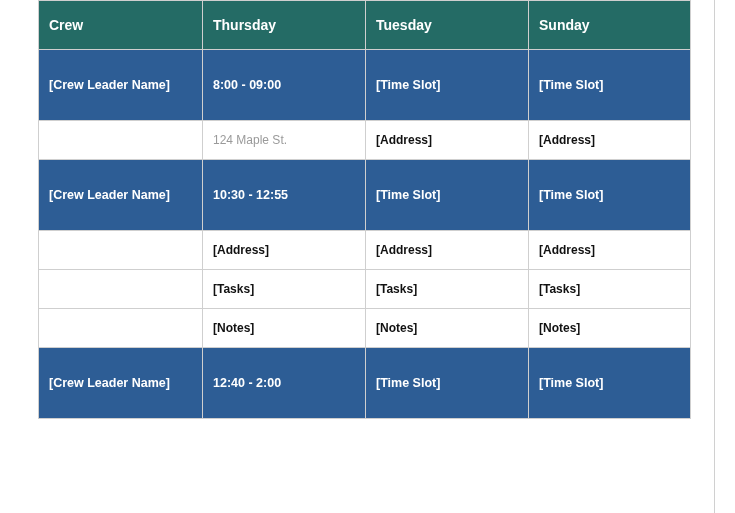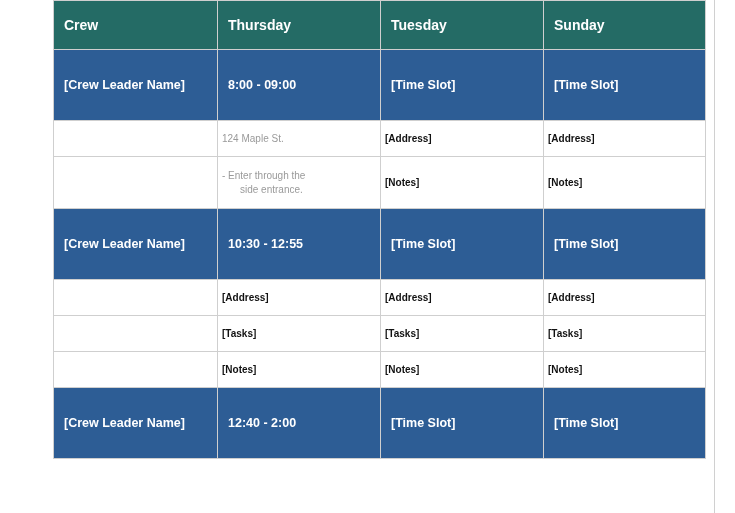--- a/index.html
+++ b/index.html
@@ -24,32 +24,31 @@
     left: 714px;
     top: 0;
     width: 1px;
     height: 513px;
     background: #d0d0d0;
   }
   table {
     border-collapse: collapse;
     width: 652px;
     table-layout: fixed;
-    margin-left: 15px;
   }
   col.c1 { width: 164px; }
   col.c2 { width: 163px; }
   col.c3 { width: 163px; }
   col.c4 { width: 162px; }
   th, td {
     border: 1px solid #cfcfcf;
-    padding: 12px 4px;
+    padding: 12px 10px;
     vertical-align: middle;
     text-align: left;
-    font-size: 10px;
+    font-size: 12px;
   }
   th {
     background: #246b65;
     color: #fff;
     font-weight: 700;
     font-size: 14px;
     padding: 16px 10px;
   }
   tr.slot td {
     background: #2d5d95;
@@ -99,29 +98,20 @@
       <td>8:00 - 09:00</td>
       <td>[Time Slot]</td>
       <td>[Time Slot]</td>
     </tr>
     <tr class="detail">
       <td class="c1"></td>
       <td><span class="faded">124 Maple St.</span></td>
       <td>[Address]</td>
       <td>[Address]</td>
     </tr>
-    <tr class="detail">
-      <td class="c1"></td>
-      <td>
-        <span class="faded bullet-line">- Enter through the</span>
-        <span class="faded bullet-line" style="padding-left:18px;text-indent:0">side entrance.</span>
-      </td>
-      <td>[Notes]</td>
-      <td>[Notes]</td>
-    </tr>
 
     <tr class="slot">
       <td>[Crew Leader Name]</td>
       <td>10:30 - 12:55</td>
       <td>[Time Slot]</td>
       <td>[Time Slot]</td>
     </tr>
     <tr class="detail">
       <td class="c1"></td>
       <td>[Address]</td>

